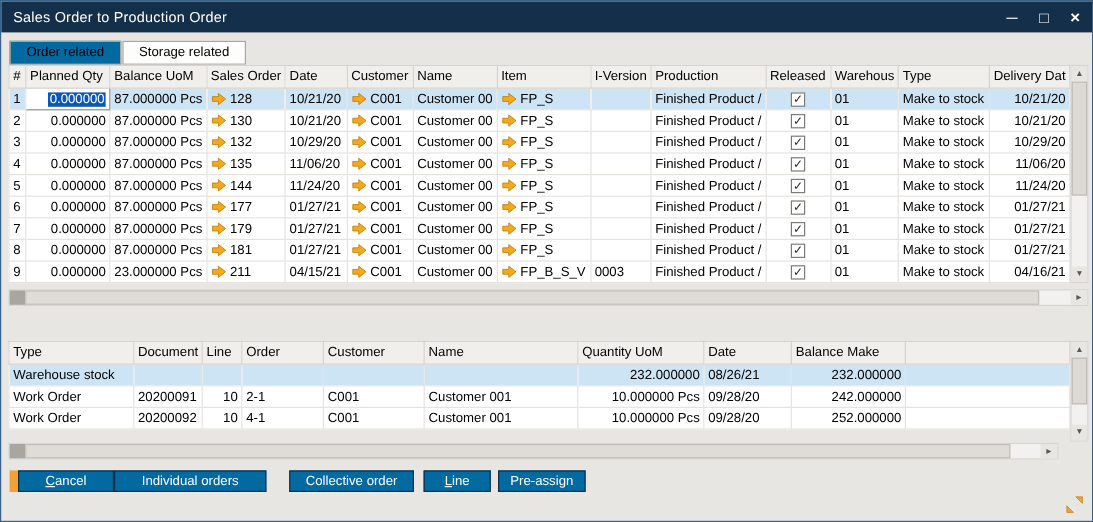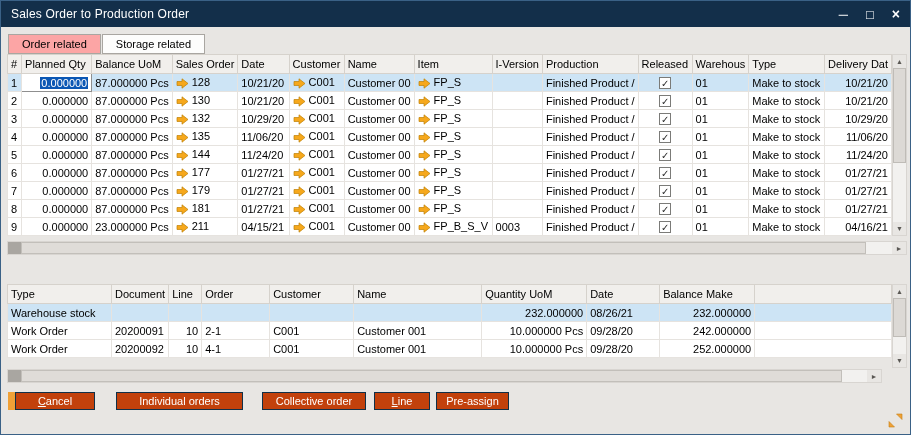--- a/index.html
+++ b/index.html
@@ -11,21 +11,21 @@
   }
   
   .titlebar{position:absolute;top:0;left:0;right:0;height:26px;background:#132f4a;
     display:flex;align-items:center;padding:0 10px;box-sizing:border-box;color:#fff;gap:28px;}
   .title{font-size:12px;letter-spacing:.2px;}
   .controls{margin-left:auto;display:flex;gap:18px;align-items:center;}
   .ctl{font-size:13px;line-height:1;cursor:default;}
   .ctl.close{font-size:14px;font-weight:bold;}
   
   .tabs{position:absolute;top:33px;left:7px;display:flex;height:20px;}
-  .tab{box-sizing:border-box;padding:0 13px;line-height:18px;background:#fca5a5;
+  .tab{box-sizing:border-box;padding:0 13px;line-height:18px;background:#0369a1;
     border:1px solid #a9a6a1;margin-right:1px;}
   .tab.active{background:#fdfdfc;font-weight:normal;text-align:center;}
   
   .grid-area{position:absolute;left:6px;right:3px;display:flex;align-items:flex-start;}
   #orders-area{top:53px;height:182px;}
   #details-area{top:283px;height:84px;}
   table.grid{flex:1 1 auto;border-collapse:collapse;table-layout:fixed;background:#fff;
     border:1px solid #c6c2bd;}
   table.grid th{background:#f1efec;border:1px solid #d6d2cc;font-weight:normal;
     text-align:left;padding:2px 3px;height:14px;overflow:hidden;white-space:nowrap;}
@@ -63,25 +63,25 @@
   .splitter{width:13px;background:#a9a6a1;flex:0 0 13px;}
   .htrack{flex:1;position:relative;}
   .hthumb{position:absolute;top:0;bottom:0;left:0;width:97%;background:#dfdcd8;
     border:1px solid #c2bfba;box-sizing:border-box;}
   .sbtn-r{width:14px;flex:0 0 14px;display:flex;align-items:center;justify-content:center;
     font-size:7px;color:#5a5854;background:#e8e6e3;}
   
   .btnrow{position:absolute;top:391px;left:7px;display:flex;align-items:center;}
   .cancel-group{display:flex;align-items:stretch;}
   .accent{width:7px;background:#f0a137;}
-  .sapbtn{height:18px;line-height:16px;box-sizing:border-box;background:#c2410c;
+  .sapbtn{height:18px;line-height:16px;box-sizing:border-box;background:#0369a1;
     border:1px solid #103048;color:#fff;font-size:11px;text-align:center;cursor:default;}
   .mn::first-letter{text-decoration:underline;}
   #btn-cancel{width:80px;}
-  #btn-individual{width:127px;margin-left:21px;}
+  #btn-individual{width:127px;}
   #btn-collective{width:104px;margin-left:19px;}
   #btn-edit{width:56px;margin-left:8px;}
   #btn-preassign{width:73px;margin-left:6px;}
   
   .grip{position:absolute;right:7px;bottom:6px;width:15px;height:15px;line-height:0;}
 </style>
 </head>
 <body>
 
 <div class="window">

